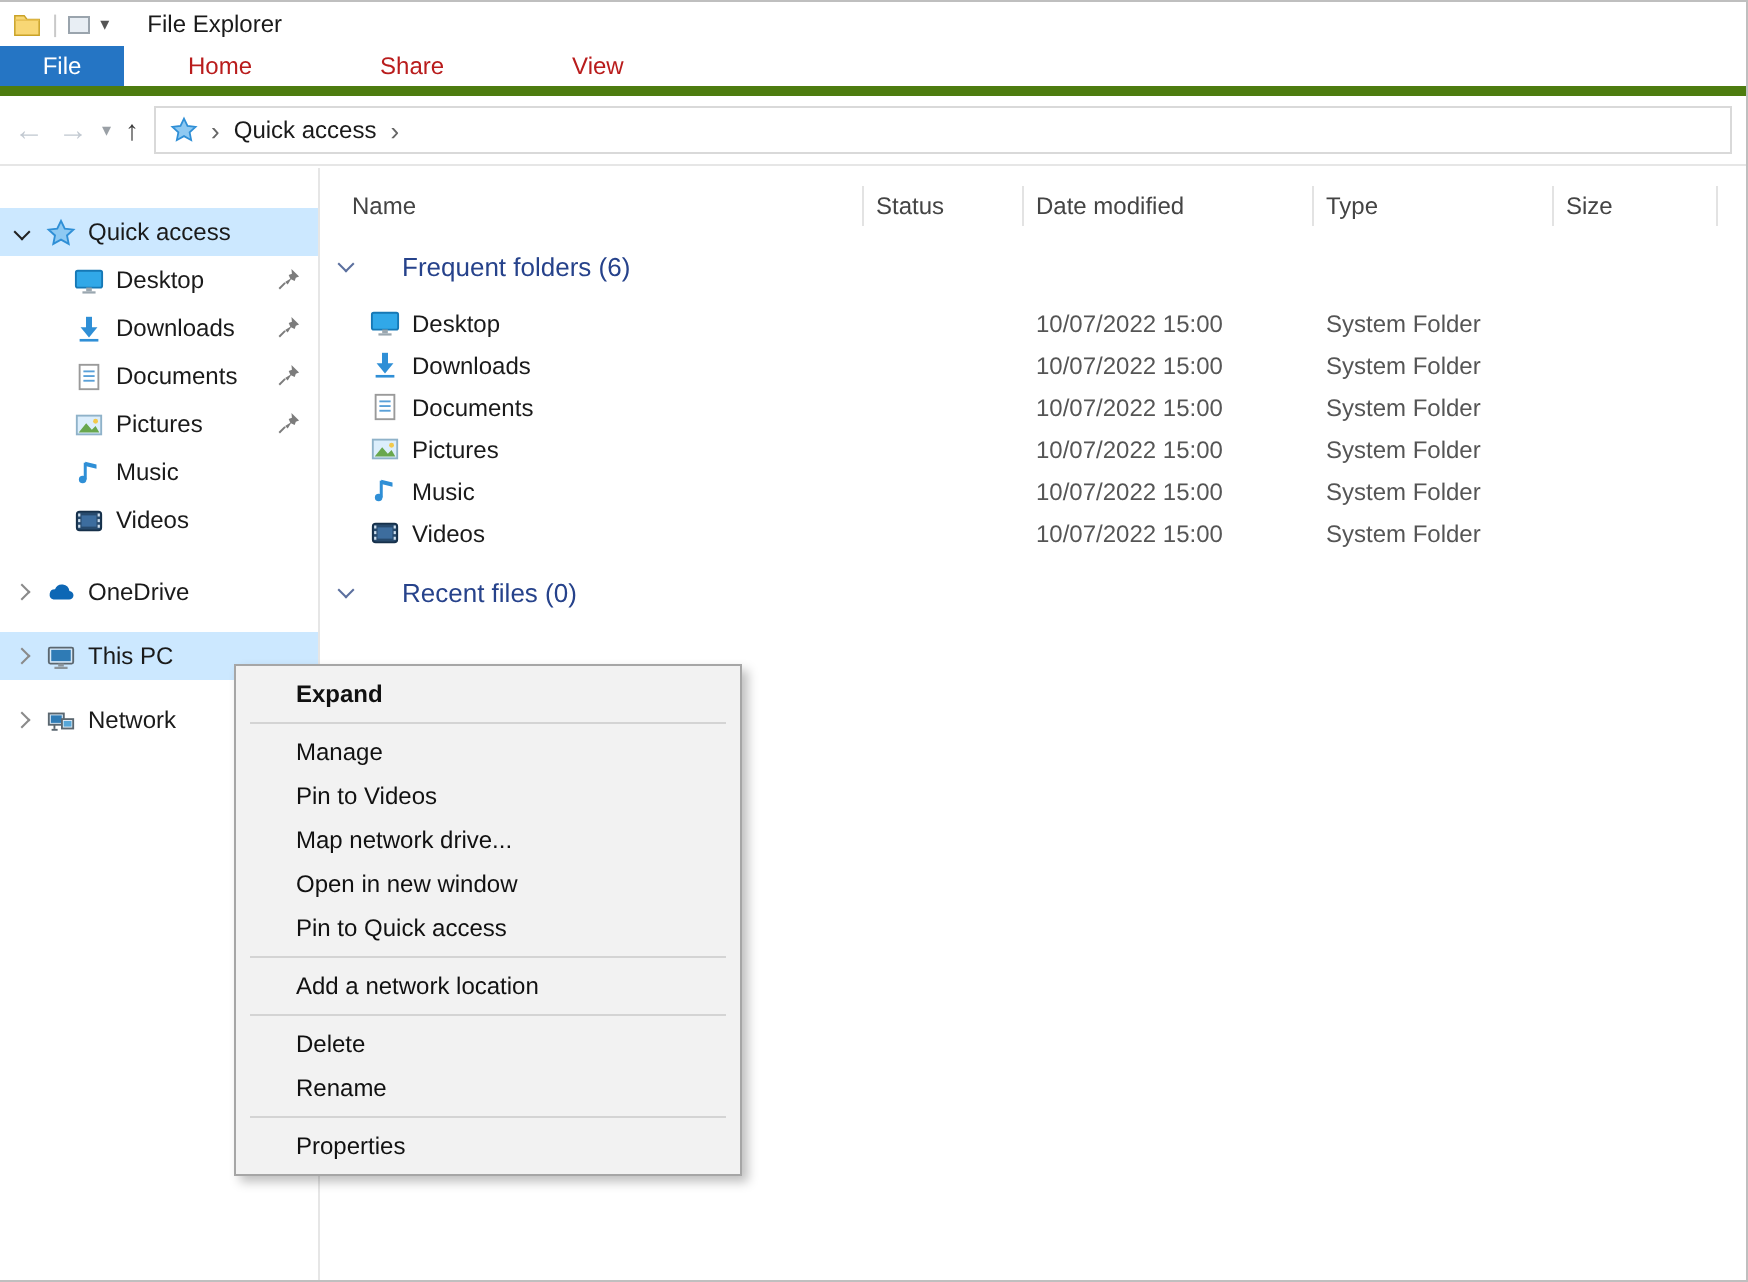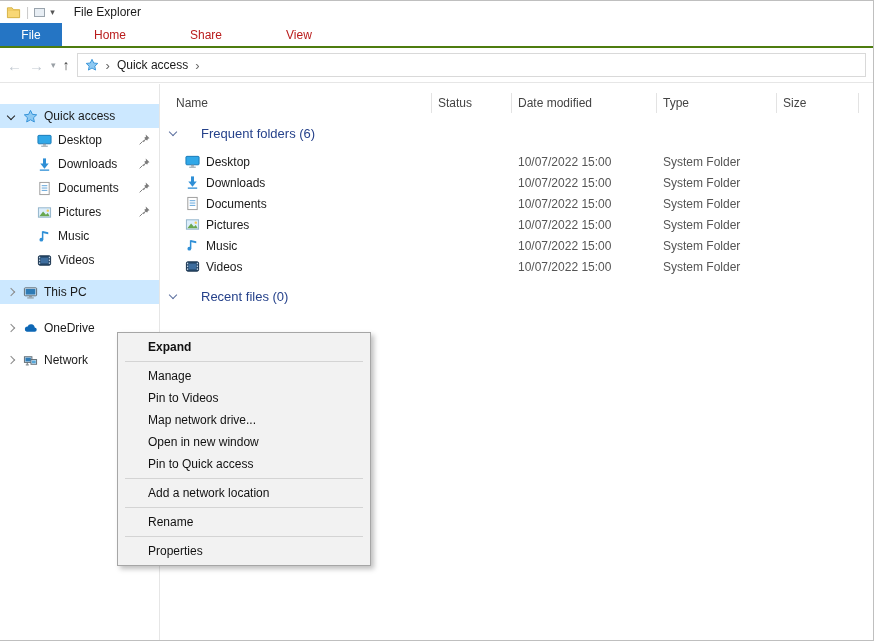--- a/index.html
+++ b/index.html
@@ -13,21 +13,21 @@
   #app { position:relative; width:874px; height:641px; border:1px solid #bfbfbf; border-left:none; background:#fff; }
 
   
   .titlebar { height:22px; display:flex; align-items:center; padding-left:5px; gap:5px; background:#fff; }
   .qat-sep { color:#c9c9c9; font-size:12px; }
   .qat-mini { width:11px; height:9px; border:1px solid #9aa4ad; background:#e8eef4; }
   .caret { font-size:9px; color:#555; }
   .win-title { margin-left:14px; color:#1a1a1a; }
 
   
-  .ribbon { height:25px; display:flex; align-items:stretch; border-bottom:2px solid #4d7c0f; background:#fff; }
+  .ribbon { height:25px; display:flex; align-items:stretch; border-bottom:5px solid #4d7c0f; background:#fff; }
   .tab { display:flex; align-items:center; padding:0 32px; color:#b91c1c; }
   .tab.file { background:var(--file-tab,#2575c4); color:#fff; width:62px; justify-content:center; padding:0; }
 
   
   .navrow { height:35px; display:flex; align-items:center; padding:0 7px; gap:7px; border-bottom:1px solid #e6e6e6; background:#fff; }
   .nav-arrow { font-size:15px; color:#c2c9d1; line-height:1; }
   .nav-caret { font-size:9px; color:#9aa0a6; }
   .nav-up { font-size:14px; color:#3b3b3b; line-height:1; }
   .addressbox { flex:1; height:24px; border:1px solid #d9d9d9; background:#fff; display:flex; align-items:center; padding:0 7px; gap:7px; }
   .crumb-chev { color:#666; font-size:13px; line-height:1; }
@@ -226,41 +226,41 @@
               <rect x="2.2" y="7" width="1.2" height="1.6" fill="#cfe0ef"></rect>
               <rect x="2.2" y="10" width="1.2" height="1.6" fill="#cfe0ef"></rect>
               <rect x="12.6" y="4" width="1.2" height="1.6" fill="#cfe0ef"></rect>
               <rect x="12.6" y="7" width="1.2" height="1.6" fill="#cfe0ef"></rect>
               <rect x="12.6" y="10" width="1.2" height="1.6" fill="#cfe0ef"></rect>
             </svg>
         </span>
         <span class="lbl">Videos</span>
       </div>
 
+      <div class="side-item gap12">
+        <span class="chev right"></span>
+        <span class="icon16">
+          <svg width="15" height="15" viewBox="0 0 16 16">
+              <path d="M4 11.5h8.2a2.3 2.3 0 0 0 .3-4.6A4 4 0 0 0 4.8 6 2.8 2.8 0 0 0 4 11.5z" fill="#0d67b5"></path>
+            </svg>
+        </span>
+        <span class="lbl">OneDrive</span>
+      </div>
+
       <div class="side-item sel gap8">
         <span class="chev right"></span>
         <span class="icon16">
           <svg width="15" height="15" viewBox="0 0 16 16">
               <rect x="1.5" y="3" width="13" height="8.5" rx="0.8" fill="#d6e9f8" stroke="#5b6770"></rect>
               <rect x="2.8" y="4.2" width="10.4" height="6" fill="#2f7bb5"></rect>
               <rect x="6.5" y="11.5" width="3" height="1.6" fill="#8a949b"></rect>
               <rect x="4.5" y="13.2" width="7" height="1.2" fill="#8a949b"></rect>
             </svg>
         </span>
         <span class="lbl">This PC</span>
-      </div>
-
-      <div class="side-item gap12">
-        <span class="chev right"></span>
-        <span class="icon16">
-          <svg width="15" height="15" viewBox="0 0 16 16">
-              <path d="M4 11.5h8.2a2.3 2.3 0 0 0 .3-4.6A4 4 0 0 0 4.8 6 2.8 2.8 0 0 0 4 11.5z" fill="#0d67b5"></path>
-            </svg>
-        </span>
-        <span class="lbl">OneDrive</span>
       </div>
 
       <div class="side-item gap8">
         <span class="chev right"></span>
         <span class="icon16">
           <svg width="15" height="15" viewBox="0 0 16 16">
               <rect x="1.5" y="4" width="8" height="6" fill="#d6e9f8" stroke="#5b6770"></rect>
               <rect x="2.6" y="5" width="5.8" height="4" fill="#2f7bb5"></rect>
               <rect x="4" y="10" width="1" height="2.2" fill="#5b6770"></rect>
               <rect x="3" y="12.2" width="3.2" height="1" fill="#5b6770"></rect>
@@ -408,18 +408,19 @@
     <div class="mi bold">Expand</div>
     <div class="msep"></div>
     <div class="mi">Manage</div>
     <div class="mi">Pin to Videos</div>
     <div class="mi">Map network drive...</div>
     <div class="mi">Open in new window</div>
     <div class="mi">Pin to Quick access</div>
     <div class="msep"></div>
     <div class="mi">Add a network location</div>
     <div class="msep"></div>
+    <div class="mi">Delete</div>
     <div class="mi">Rename</div>
     <div class="msep"></div>
     <div class="mi">Properties</div>
   </div>
 
 </div>
 
 </body></html>

